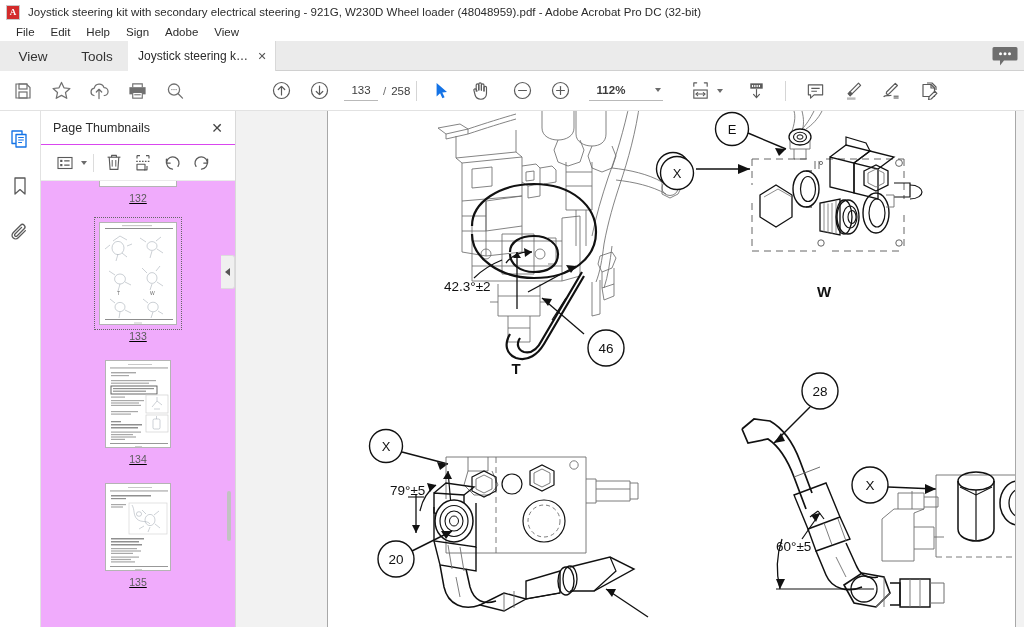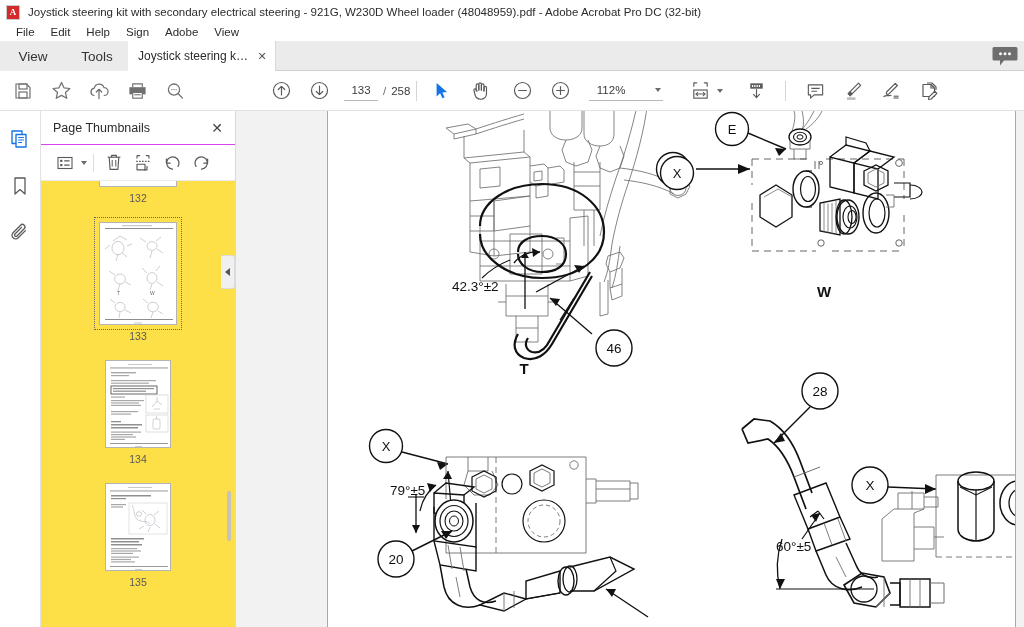--- a/index.html
+++ b/index.html
@@ -93,20 +93,21 @@
     width: 34px; height: 20px; border: none; border-bottom: 1px solid #b9b9b9;
     text-align: center; font-size: 11.5px; color: #3c3c3c; background: transparent;
     font-family: "Liberation Sans", sans-serif; outline: none;
   }
   .pageof { color: #6b6b6b; }
   .pagetotal { color: #3c3c3c; }
   .zoombox {
     display: flex; align-items: center; gap: 20px; flex: none;
     border-bottom: 1px solid #b9b9b9; height: 21px; padding: 0 2px 0 4px;
     cursor: pointer;
+    font-weight: bold;
   }
   .zoomval { font-size: 11.5px; color: #3c3c3c; min-width: 32px; text-align: right; }
   .caret { width: 0; height: 0; border-left: 4px solid transparent;
            border-right: 4px solid transparent; border-top: 5px solid #6b6b6b; }
   .caret.sm { border-left-width: 3.5px; border-right-width: 3.5px; border-top-width: 4.5px; }
 
   
   .rail {
     position: absolute; left: 0; top: 111px; width: 41px; height: 516px;
     background: #fff; border-right: 1px solid #e2e2e2;
@@ -135,21 +136,21 @@
   .tp-tools {
     height: 36px; display: flex; align-items: center; padding-left: 10px; gap: 1px;
     border-bottom: 1px solid #eaeaea; flex: none;
   }
   .tptool {
     width: 28px; height: 28px; display: flex; align-items: center; justify-content: center;
     cursor: pointer;
   }
   .tpsep { width: 1px; height: 18px; background: #dcdcdc; margin: 0 5px; flex: none; }
   .tp-list {
-    flex: 1; position: relative; overflow: hidden; background: #fde047;
+    flex: 1; position: relative; overflow: hidden; background: #f0abfc; text-decoration: underline;
   }
   .thumbwrap {
     display: flex; flex-direction: column; align-items: center;
     padding-top: 0; gap: 0;
   }
   .thumbitem { display: flex; flex-direction: column; align-items: center; }
   .thumbbox {
     background: #fff; border: 1px solid #b4b4b4; position: relative; overflow: hidden;
     cursor: pointer;
   }
@@ -608,21 +609,21 @@
     </div>
   </div>
 
   <div class="collapse">
     <span class="tri"></span>
   </div>
 
   <div class="viewer">
     <div class="page">
 
-      <div class="dwg" style="left:96px;top:-5px;width:300px;height:290px;">
+      <div class="dwg" style="left:88px;top:-5px;width:300px;height:290px;">
         <svg width="300" height="290" viewBox="0 0 300 290" fill="none" stroke="#1a1a1a" stroke-width="1">
           <g stroke="#6e6e6e" stroke-width="0.85">
 
             <path d="M22 22 L44 18 L52 23 L30 28 Z"></path>
             <path d="M30 28 L30 33 L52 28 L52 23"></path>
             <path d="M52 23 C70 17 86 12 100 8"></path>
             <path d="M52 28 C70 22 86 17 100 13"></path>
             <path d="M40 30 L40 52 L100 46 L100 24"></path>
             <path d="M40 52 L46 57 L106 51 L100 46"></path>
             <path d="M46 57 L46 95 L106 90 L106 51"></path>

